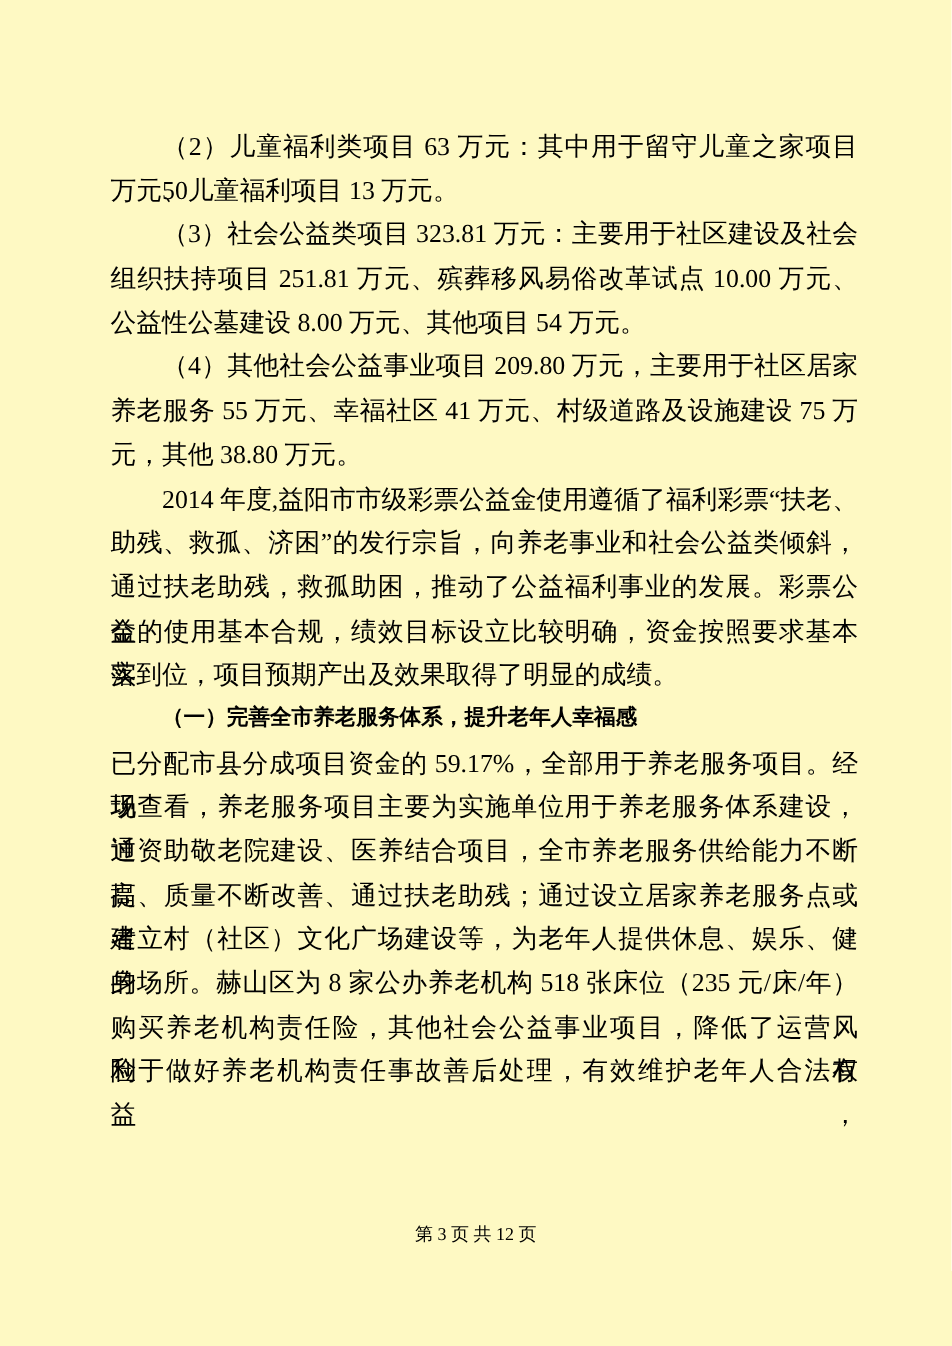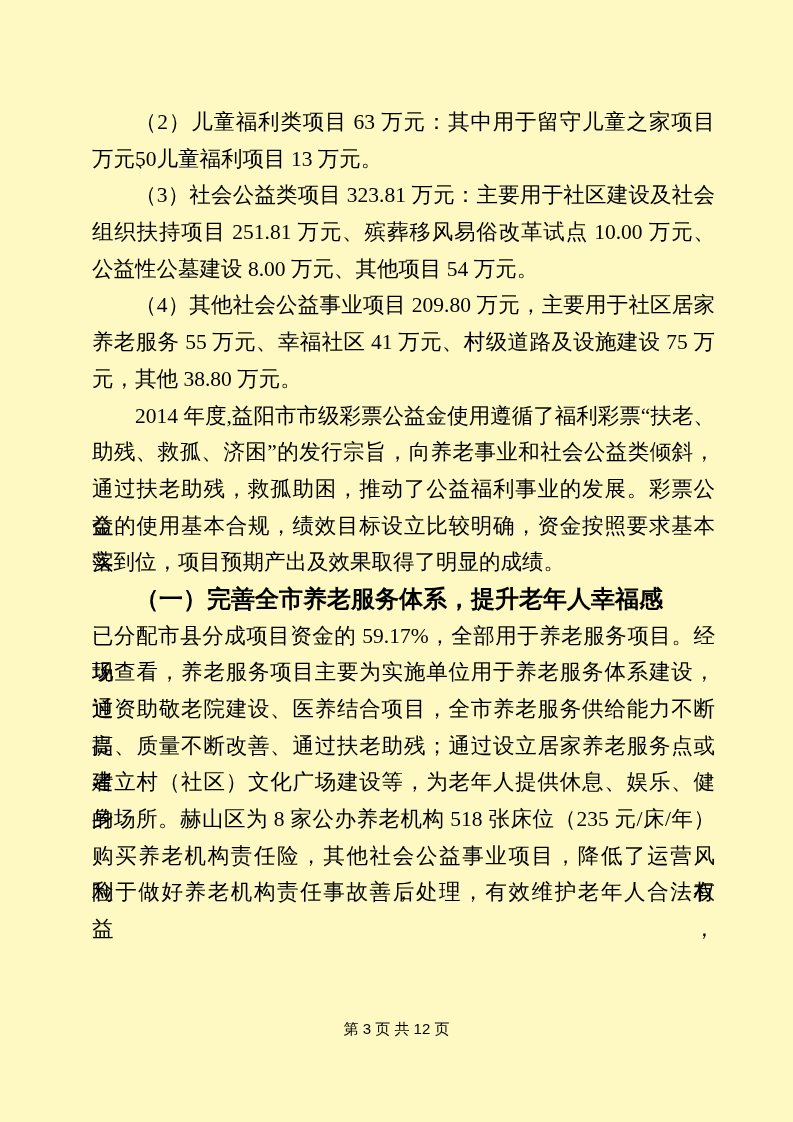--- a/index.html
+++ b/index.html
@@ -50,32 +50,33 @@
   
   .h-hei {
     font-family: "Liberation Sans", "DejaVu Sans", sans-serif;
     font-weight: 700;
     font-size: 22px;
     letter-spacing: 1px;
   }
   
   .h-kai {
     font-weight: 700;
-    font-size: 24px;
+    font-size: 18px;
+    font-family: Liberation Mono, monospace;
   }
   .footer {
     position: absolute;
     left: 0;
     top: 1018px;
     width: 793px;
     text-align: center;
     font-size: 15px;
     line-height: 22px;
     color: #000000;
-    font-family: Liberation Sans, sans-serif;
+    font-family: Liberation Serif, serif;
   }
 </style>
 </head>
 <body>
 
 <div class="page">
   <div class="text-block">
     <div class="line j indent">（2）儿童福利类项目 63 万元：其中用于留守儿童之家项目 50</div>
     <div class="line end">万元、儿童福利项目 13 万元。</div>
     <div class="line j indent">（3）社会公益类项目 323.81 万元：主要用于社区建设及社会</div>

